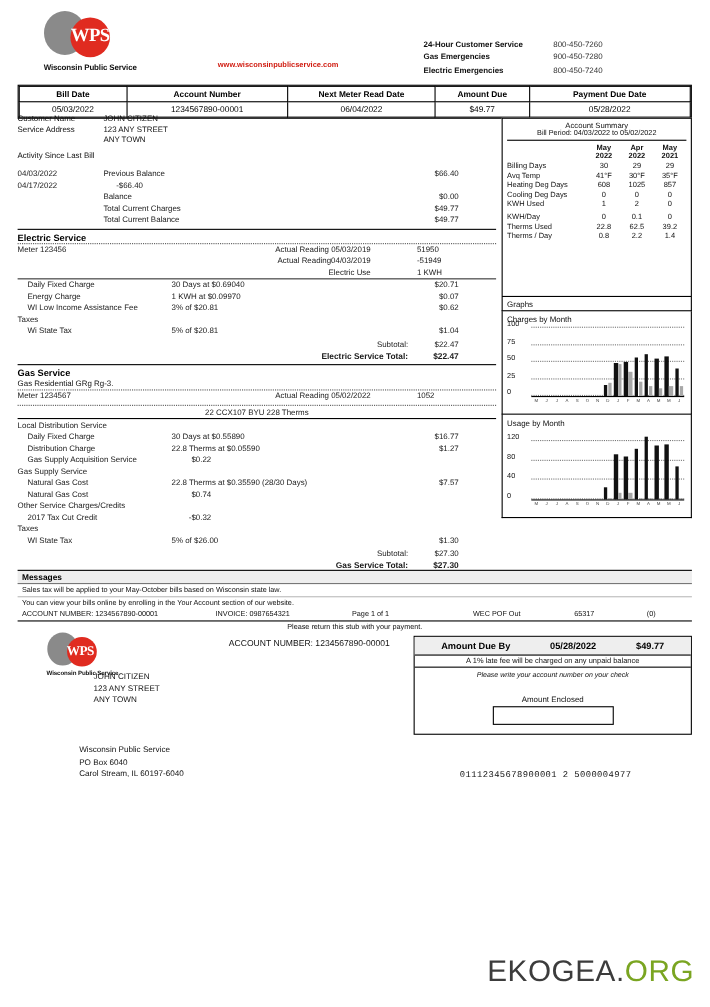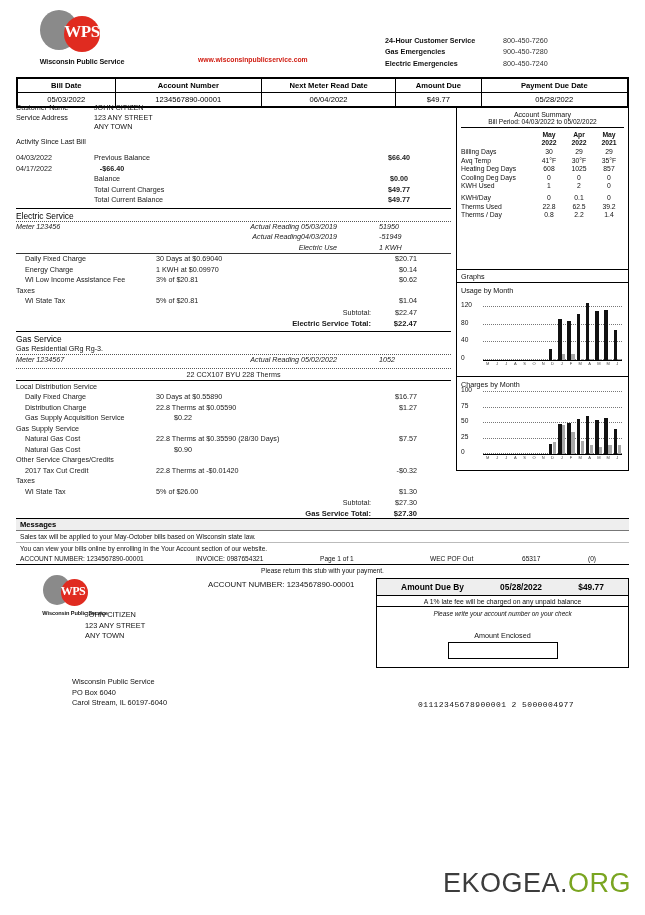--- a/index.html
+++ b/index.html
@@ -61,30 +61,30 @@
   .leftcol { position:absolute; left:16px; top:103px; width:435px; font-size:7.2px; }
   .kv { display:flex; margin-bottom:0.5px; }
   .kv .k { width:78px; color:#111; }
   .kv .v { color:#111; }
   .sec-label { margin-top:6px; color:#111; }
 
   .act { margin-top:7px; }
   .act-row { display:flex; font-size:7.2px; line-height:10.5px; }
   .act-date { width:78px; }
   .act-desc { flex:1; }
-  .act-amt { width:70px; text-align:center; padding-right:34px;font-weight:bold; }
+  .act-amt { width:70px; text-align:right; padding-right:34px; }
 
   .rule-thick { border-top:1.6px solid #000; margin-top:2px; }
   .rule-thin { border-top:0.7px solid #333; }
   .rule-dot { border-top:1px dotted #555; }
 
-  .svc-title { font-size:8.4px; font-weight:normal; margin-top:2px; color:#000; }
+  .svc-title { font-size:8.4px; font-weight:bold; margin-top:2px; color:#000; }
   .svc-sub { font-size:7.2px; margin-bottom:1.5px; color:#111; }
 
-  .meter-row { display:flex; font-size:7.2px; line-height:10.5px;font-style:italic; }
+  .meter-row { display:flex; font-size:7.2px; line-height:10.5px; }
   .meter-a { width:148px; }
   .meter-b { flex:1; text-align:right; padding-right:42px; }
   .meter-c { width:72px; text-align:left; }
 
   .chg-row { display:flex; font-size:7.2px; line-height:10.5px; }
   .chg-name { width:140px; padding-left:9px; }
   .chg-name.nopad { padding-left:0; }
   .chg-detail { flex:1; }
   .chg-amt { width:70px; text-align:right; padding-right:34px; }
 
@@ -307,21 +307,21 @@
     <div class="rule-thin"></div>
 
     <div class="chg-row">
       <span class="chg-name">Daily Fixed Charge</span>
       <span class="chg-detail">30 Days at $0.69040</span>
       <span class="chg-amt">$20.71</span>
     </div>
     <div class="chg-row">
       <span class="chg-name">Energy Charge</span>
       <span class="chg-detail">1 KWH at $0.09970</span>
-      <span class="chg-amt">$0.14</span>
+      <span class="chg-amt">$0.07</span>
     </div>
     <div class="chg-row">
       <span class="chg-name">WI Low Income Assistance Fee</span>
       <span class="chg-detail">3% of $20.81</span>
       <span class="chg-amt">$0.62</span>
     </div>
     <div class="chg-row">
       <span class="chg-name nopad">Taxes</span>
       <span class="chg-detail"></span>
       <span class="chg-amt"></span>
@@ -374,29 +374,28 @@
     <div class="chg-row">
       <span class="chg-name nopad">Gas Supply Service</span>
     </div>
     <div class="chg-row">
       <span class="chg-name">Natural Gas Cost</span>
       <span class="chg-detail">22.8 Therms at $0.35590 (28/30 Days)</span>
       <span class="chg-amt">$7.57</span>
     </div>
     <div class="chg-row">
       <span class="chg-name">Natural Gas Cost</span>
-      <span class="chg-amt">$0.90</span>
+      <span class="chg-amt">$0.74</span>
     </div>
 
     <div class="chg-row">
       <span class="chg-name nopad" style="width:170px">Other Service Charges/Credits</span>
     </div>
     <div class="chg-row">
       <span class="chg-name">2017 Tax Cut Credit</span>
-      <span class="chg-detail">22.8 Therms at -$0.01420</span>
       <span class="chg-amt">-$0.32</span>
     </div>
 
     <div class="chg-row">
       <span class="chg-name nopad">Taxes</span>
     </div>
     <div class="chg-row">
       <span class="chg-name">WI State Tax</span>
       <span class="chg-detail">5% of $26.00</span>
       <span class="chg-amt">$1.30</span>
@@ -479,31 +478,33 @@
           <td class="num">1.4</td>
         </tr>
       </tbody>
         </table>
       <div class="sumpad"></div>
     </div>
 
     <div class="graphs-hd">Graphs</div>
 
     <div class="chartbox">
-      <div class="chart-title">Usage by Month</div>
-      <div class="chart-area" id="chart0">
+      <div class="chart-title">Charges by Month</div>
+      <div class="chart-area" id="chart1">
           <div class="cplot">
             <div class="gridline" style="bottom: 0%;"></div>
             <div class="ylab" style="bottom: calc(0% - 4px); left: -22px;">0</div>
-            <div class="gridline" style="bottom: 28.5714%;"></div>
-            <div class="ylab" style="bottom: calc(28.5714% - 4px); left: -22px;">40</div>
-            <div class="gridline" style="bottom: 57.1429%;"></div>
-            <div class="ylab" style="bottom: calc(57.1429% - 4px); left: -22px;">80</div>
-            <div class="gridline" style="bottom: 85.7143%;"></div>
-            <div class="ylab" style="bottom: calc(85.7143% - 4px); left: -22px;">120</div>
+            <div class="gridline" style="bottom: 25%;"></div>
+            <div class="ylab" style="bottom: calc(25% - 4px); left: -22px;">25</div>
+            <div class="gridline" style="bottom: 50%;"></div>
+            <div class="ylab" style="bottom: calc(50% - 4px); left: -22px;">50</div>
+            <div class="gridline" style="bottom: 75%;"></div>
+            <div class="ylab" style="bottom: calc(75% - 4px); left: -22px;">75</div>
+            <div class="gridline" style="bottom: 100%;"></div>
+            <div class="ylab" style="bottom: calc(100% - 4px); left: -22px;">100</div>
             <div class="bars">
               <div class="bargrp">
                 <div class="bar dark" style="height: 0%;"></div>
                 <div class="bar light" style="height: 0%;"></div>
               </div>
               <div class="bargrp">
                 <div class="bar dark" style="height: 0%;"></div>
                 <div class="bar light" style="height: 0%;"></div>
               </div>
               <div class="bargrp">
@@ -520,50 +521,50 @@
               </div>
               <div class="bargrp">
                 <div class="bar dark" style="height: 0%;"></div>
                 <div class="bar light" style="height: 0%;"></div>
               </div>
               <div class="bargrp">
                 <div class="bar dark" style="height: 0%;"></div>
                 <div class="bar light" style="height: 0%;"></div>
               </div>
               <div class="bargrp">
-                <div class="bar dark" style="height: 17.8571%;"></div>
-                <div class="bar light" style="height: 1.42857%;"></div>
-              </div>
-              <div class="bargrp">
-                <div class="bar dark" style="height: 67.1429%;"></div>
-                <div class="bar light" style="height: 10%;"></div>
-              </div>
-              <div class="bargrp">
-                <div class="bar dark" style="height: 62.8571%;"></div>
-                <div class="bar light" style="height: 9.28571%;"></div>
-              </div>
-              <div class="bargrp">
-                <div class="bar dark" style="height: 75%;"></div>
-                <div class="bar light" style="height: 2.14286%;"></div>
-              </div>
-              <div class="bargrp">
-                <div class="bar dark" style="height: 91.4286%;"></div>
-                <div class="bar light" style="height: 2.14286%;"></div>
-              </div>
-              <div class="bargrp">
-                <div class="bar dark" style="height: 78.5714%;"></div>
-                <div class="bar light" style="height: 1.42857%;"></div>
-              </div>
-              <div class="bargrp">
-                <div class="bar dark" style="height: 81.4286%;"></div>
-                <div class="bar light" style="height: 1.42857%;"></div>
-              </div>
-              <div class="bargrp">
-                <div class="bar dark" style="height: 48.5714%;"></div>
-                <div class="bar light" style="height: 1.42857%;"></div>
+                <div class="bar dark" style="height: 17%;"></div>
+                <div class="bar light" style="height: 19%;"></div>
+              </div>
+              <div class="bargrp">
+                <div class="bar dark" style="height: 49%;"></div>
+                <div class="bar light" style="height: 47%;"></div>
+              </div>
+              <div class="bargrp">
+                <div class="bar dark" style="height: 50%;"></div>
+                <div class="bar light" style="height: 36%;"></div>
+              </div>
+              <div class="bargrp">
+                <div class="bar dark" style="height: 56%;"></div>
+                <div class="bar light" style="height: 21%;"></div>
+              </div>
+              <div class="bargrp">
+                <div class="bar dark" style="height: 62%;"></div>
+                <div class="bar light" style="height: 14%;"></div>
+              </div>
+              <div class="bargrp">
+                <div class="bar dark" style="height: 55%;"></div>
+                <div class="bar light" style="height: 12%;"></div>
+              </div>
+              <div class="bargrp">
+                <div class="bar dark" style="height: 58%;"></div>
+                <div class="bar light" style="height: 14%;"></div>
+              </div>
+              <div class="bargrp">
+                <div class="bar dark" style="height: 41%;"></div>
+                <div class="bar light" style="height: 15%;"></div>
               </div>
             </div>
           </div>
           <div class="axisline" style="left: 22px; right: 2px;"></div>
           <div class="xaxis" style="left: 22px; right: 2px;">
             <div class="xtick">M</div>
             <div class="xtick">J</div>
             <div class="xtick">J</div>
             <div class="xtick">A</div>
             <div class="xtick">S</div>
@@ -575,33 +576,31 @@
             <div class="xtick">M</div>
             <div class="xtick">A</div>
             <div class="xtick">M</div>
             <div class="xtick">M</div>
             <div class="xtick">J</div>
           </div>
         </div>
     </div>
 
     <div class="chartbox">
-      <div class="chart-title">Charges by Month</div>
-      <div class="chart-area" id="chart1">
+      <div class="chart-title">Usage by Month</div>
+      <div class="chart-area" id="chart0">
           <div class="cplot">
             <div class="gridline" style="bottom: 0%;"></div>
             <div class="ylab" style="bottom: calc(0% - 4px); left: -22px;">0</div>
-            <div class="gridline" style="bottom: 25%;"></div>
-            <div class="ylab" style="bottom: calc(25% - 4px); left: -22px;">25</div>
-            <div class="gridline" style="bottom: 50%;"></div>
-            <div class="ylab" style="bottom: calc(50% - 4px); left: -22px;">50</div>
-            <div class="gridline" style="bottom: 75%;"></div>
-            <div class="ylab" style="bottom: calc(75% - 4px); left: -22px;">75</div>
-            <div class="gridline" style="bottom: 100%;"></div>
-            <div class="ylab" style="bottom: calc(100% - 4px); left: -22px;">100</div>
+            <div class="gridline" style="bottom: 28.5714%;"></div>
+            <div class="ylab" style="bottom: calc(28.5714% - 4px); left: -22px;">40</div>
+            <div class="gridline" style="bottom: 57.1429%;"></div>
+            <div class="ylab" style="bottom: calc(57.1429% - 4px); left: -22px;">80</div>
+            <div class="gridline" style="bottom: 85.7143%;"></div>
+            <div class="ylab" style="bottom: calc(85.7143% - 4px); left: -22px;">120</div>
             <div class="bars">
               <div class="bargrp">
                 <div class="bar dark" style="height: 0%;"></div>
                 <div class="bar light" style="height: 0%;"></div>
               </div>
               <div class="bargrp">
                 <div class="bar dark" style="height: 0%;"></div>
                 <div class="bar light" style="height: 0%;"></div>
               </div>
               <div class="bargrp">
@@ -618,50 +617,50 @@
               </div>
               <div class="bargrp">
                 <div class="bar dark" style="height: 0%;"></div>
                 <div class="bar light" style="height: 0%;"></div>
               </div>
               <div class="bargrp">
                 <div class="bar dark" style="height: 0%;"></div>
                 <div class="bar light" style="height: 0%;"></div>
               </div>
               <div class="bargrp">
-                <div class="bar dark" style="height: 17%;"></div>
-                <div class="bar light" style="height: 19%;"></div>
-              </div>
-              <div class="bargrp">
-                <div class="bar dark" style="height: 49%;"></div>
-                <div class="bar light" style="height: 47%;"></div>
-              </div>
-              <div class="bargrp">
-                <div class="bar dark" style="height: 50%;"></div>
-                <div class="bar light" style="height: 36%;"></div>
-              </div>
-              <div class="bargrp">
-                <div class="bar dark" style="height: 56%;"></div>
-                <div class="bar light" style="height: 21%;"></div>
-              </div>
-              <div class="bargrp">
-                <div class="bar dark" style="height: 62%;"></div>
-                <div class="bar light" style="height: 14%;"></div>
-              </div>
-              <div class="bargrp">
-                <div class="bar dark" style="height: 55%;"></div>
-                <div class="bar light" style="height: 12%;"></div>
-              </div>
-              <div class="bargrp">
-                <div class="bar dark" style="height: 58%;"></div>
-                <div class="bar light" style="height: 14%;"></div>
-              </div>
-              <div class="bargrp">
-                <div class="bar dark" style="height: 41%;"></div>
-                <div class="bar light" style="height: 15%;"></div>
+                <div class="bar dark" style="height: 17.8571%;"></div>
+                <div class="bar light" style="height: 1.42857%;"></div>
+              </div>
+              <div class="bargrp">
+                <div class="bar dark" style="height: 67.1429%;"></div>
+                <div class="bar light" style="height: 10%;"></div>
+              </div>
+              <div class="bargrp">
+                <div class="bar dark" style="height: 62.8571%;"></div>
+                <div class="bar light" style="height: 9.28571%;"></div>
+              </div>
+              <div class="bargrp">
+                <div class="bar dark" style="height: 75%;"></div>
+                <div class="bar light" style="height: 2.14286%;"></div>
+              </div>
+              <div class="bargrp">
+                <div class="bar dark" style="height: 91.4286%;"></div>
+                <div class="bar light" style="height: 2.14286%;"></div>
+              </div>
+              <div class="bargrp">
+                <div class="bar dark" style="height: 78.5714%;"></div>
+                <div class="bar light" style="height: 1.42857%;"></div>
+              </div>
+              <div class="bargrp">
+                <div class="bar dark" style="height: 81.4286%;"></div>
+                <div class="bar light" style="height: 1.42857%;"></div>
+              </div>
+              <div class="bargrp">
+                <div class="bar dark" style="height: 48.5714%;"></div>
+                <div class="bar light" style="height: 1.42857%;"></div>
               </div>
             </div>
           </div>
           <div class="axisline" style="left: 22px; right: 2px;"></div>
           <div class="xaxis" style="left: 22px; right: 2px;">
             <div class="xtick">M</div>
             <div class="xtick">J</div>
             <div class="xtick">J</div>
             <div class="xtick">A</div>
             <div class="xtick">S</div>

